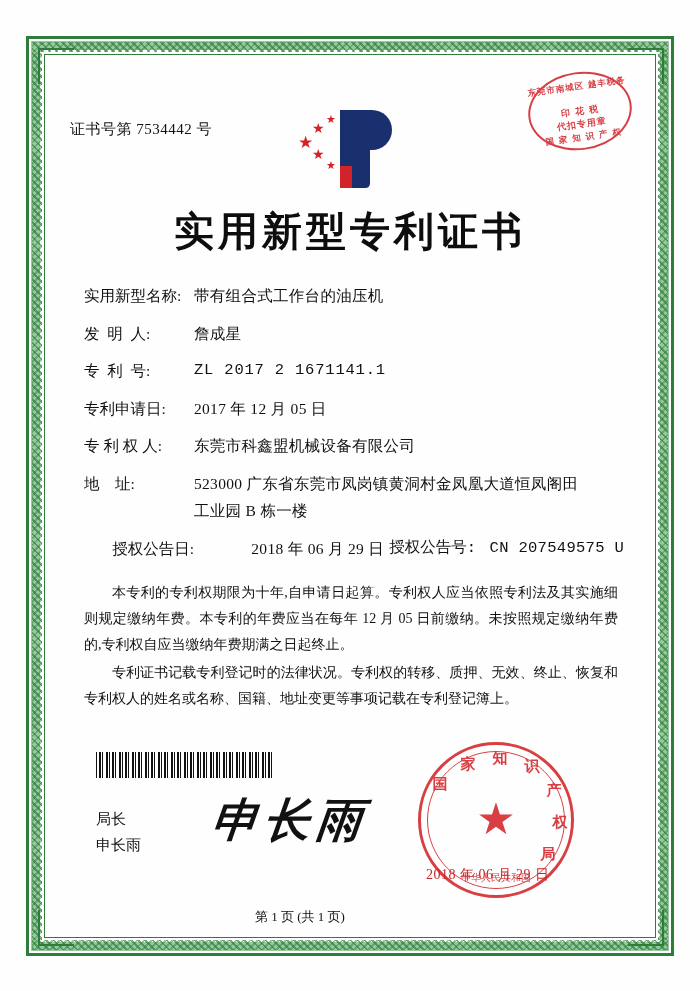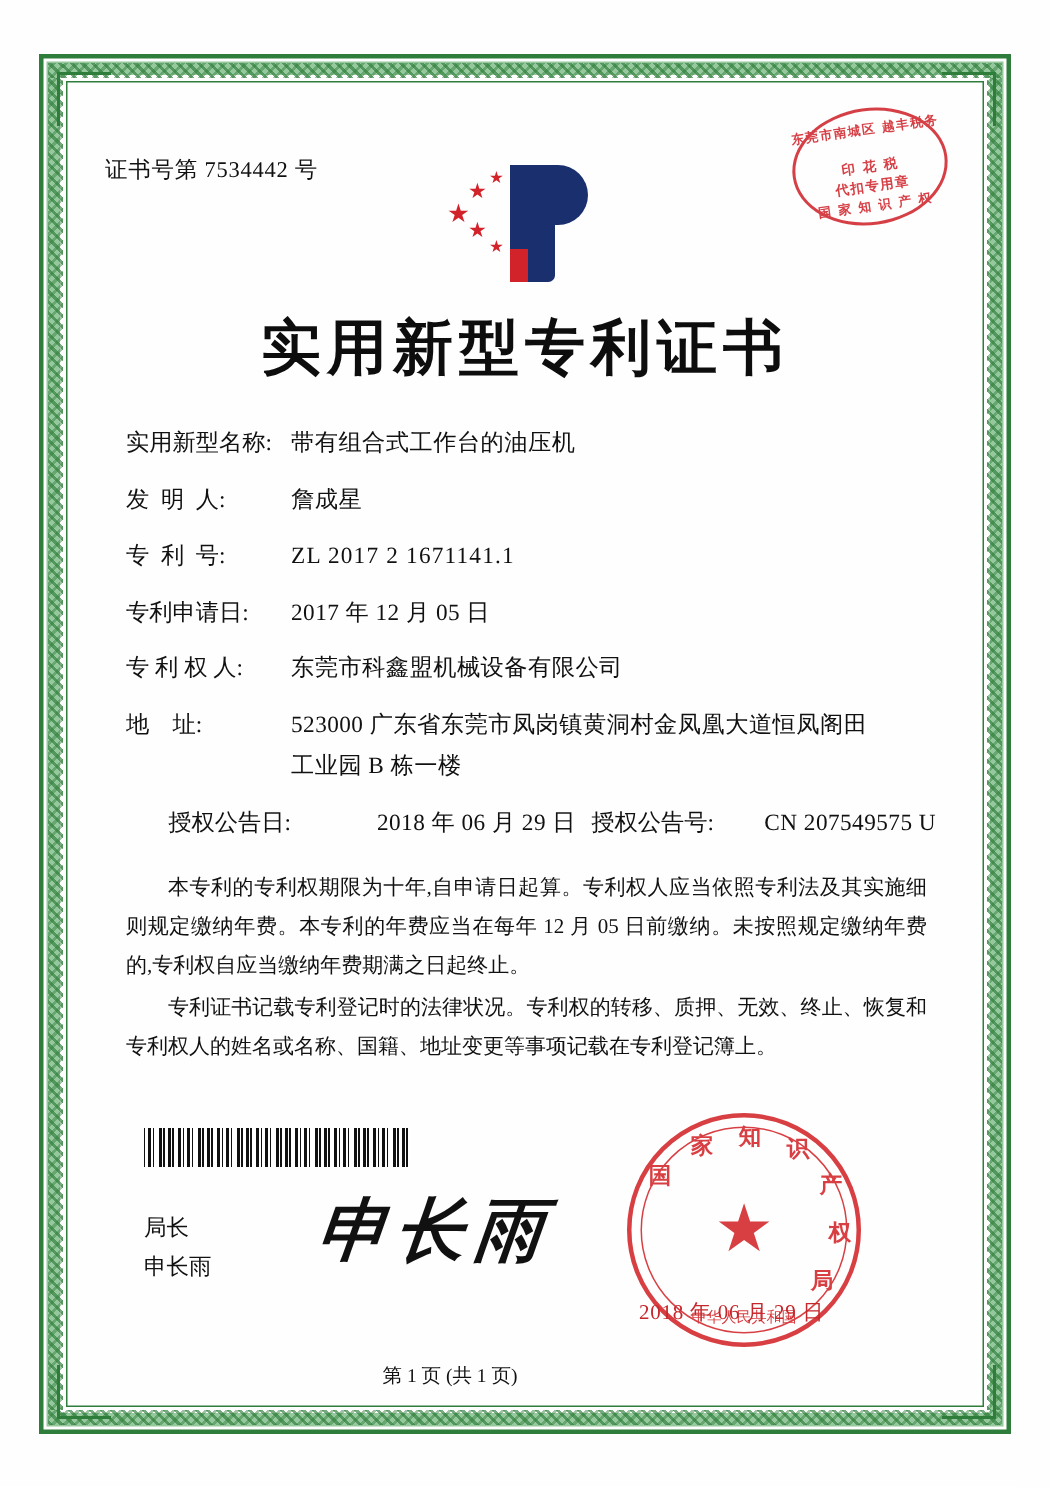--- a/index.html
+++ b/index.html
@@ -71,21 +71,21 @@
     border: 2px solid #2f7d3a;
   }
   .corner.tl { left: 38px; top: 48px; border-right: none; border-bottom: none; }
   .corner.tr { left: 628px; top: 48px; border-left: none; border-bottom: none; }
   .corner.bl { left: 38px; top: 910px; border-right: none; border-top: none; }
   .corner.br { left: 628px; top: 910px; border-left: none; border-top: none; }
 
   
   .cert-number {
     position: absolute;
-    left: 70px; top: 104px;
+    left: 70px; top: 120px;
     font-size: 15px;
     letter-spacing: .5px;
     color: #111;
     font-family: "Liberation Serif", serif;
   }
 
   .emblem {
     position: absolute;
     left: 296px; top: 110px;
     width: 110px; height: 80px;
@@ -150,35 +150,35 @@
     width: 110px;
     flex: none;
     letter-spacing: 0px;
     white-space: pre;
   }
   .field-value {
     flex: 1;
     letter-spacing: .3px;
   }
   .field-value.mono {
-    font-family: Liberation Serif, serif;
+    font-family: Liberation Mono, monospace;
     letter-spacing: .8px;
   }
   .addr-second {
     margin-top: 12px;
     margin-left: 0;
   }
 
   .two-col {
     display: flex;
     margin-bottom: 6px;
     text-align: right;
   }
   .two-col .col-left { width: 300px; display: flex; }
-  .two-col .col-right { flex: 1; display: flex; }
+  .two-col .col-right { flex: 1; display: flex; font-family: Liberation Mono, monospace; }
   .two-col .col-right .field-label { width: 92px; }
 
   
   .body-text {
     position: absolute;
     left: 84px; top: 580px;
     width: 534px;
     font-size: 14px;
     line-height: 26px;
     text-align: justify;

